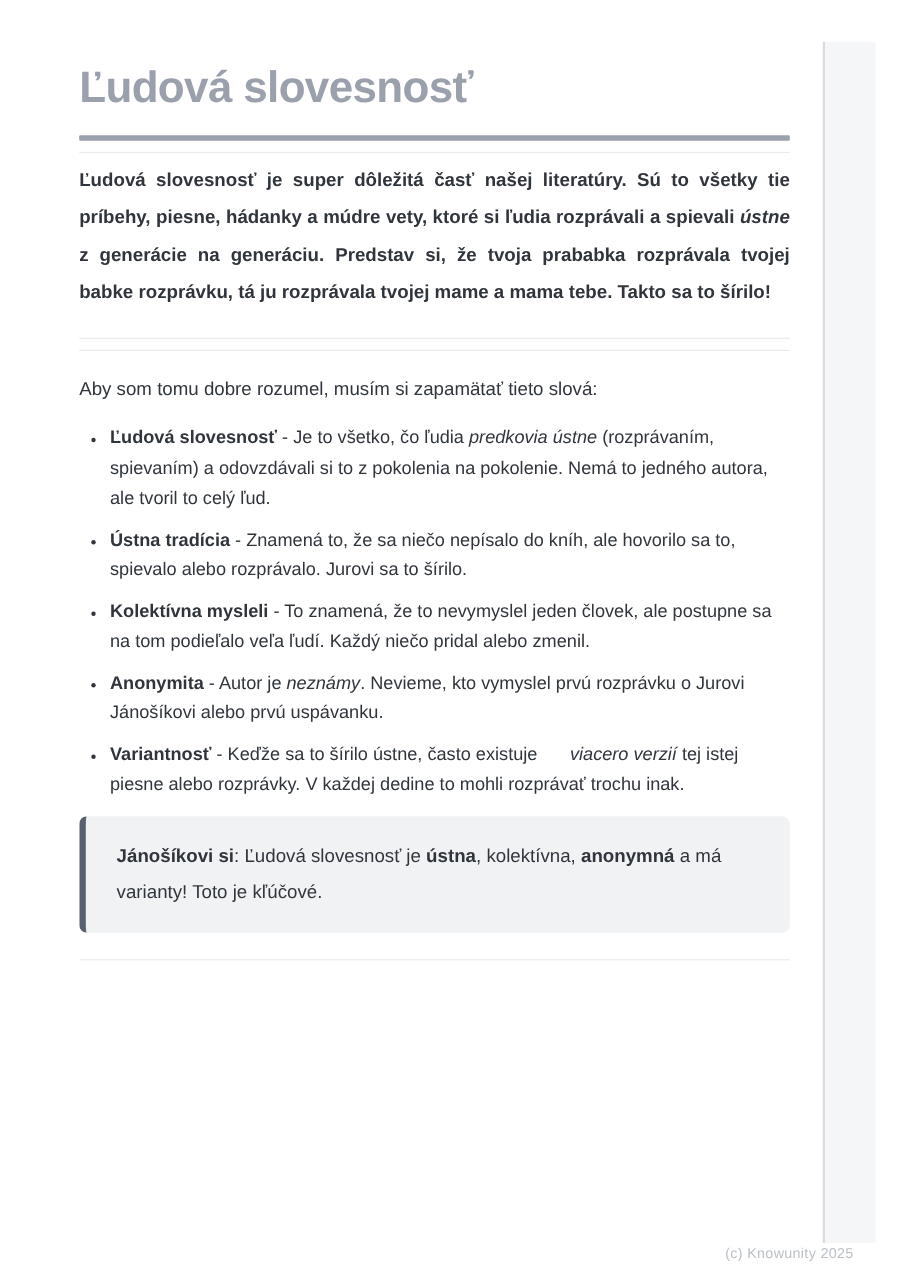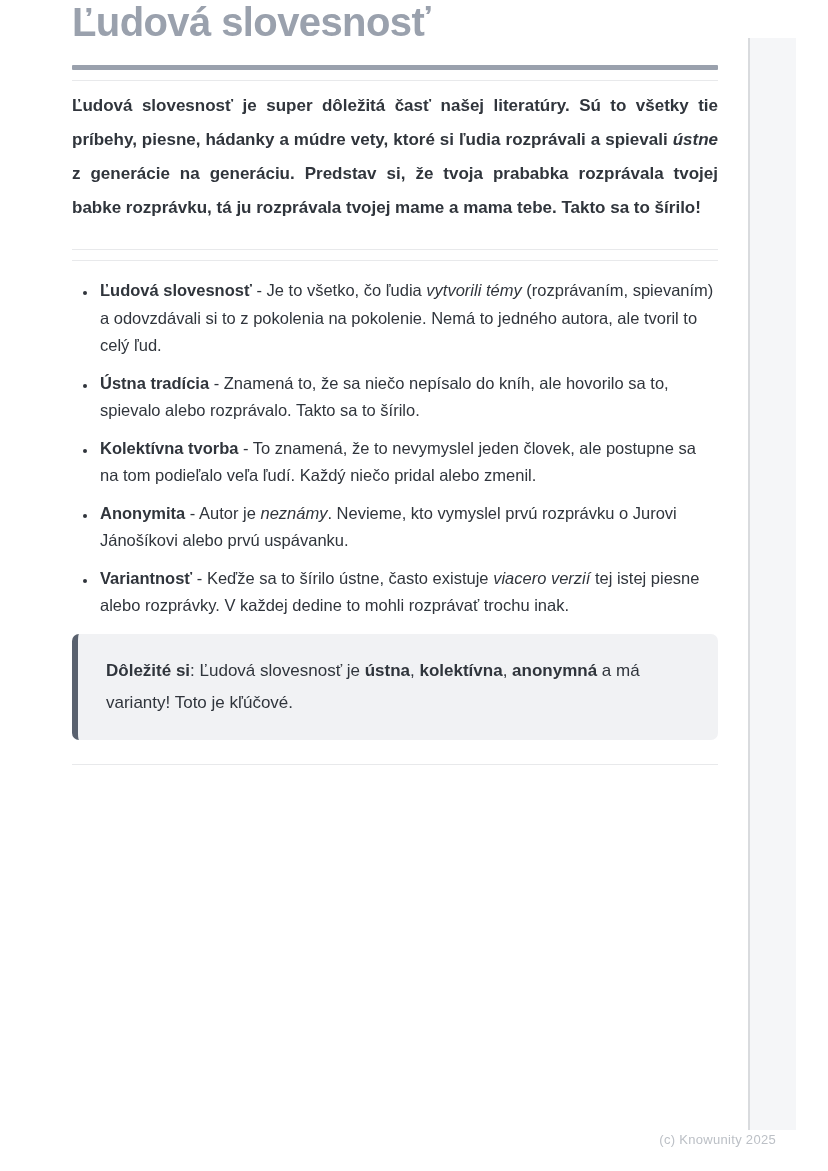--- a/index.html
+++ b/index.html
@@ -9,21 +9,21 @@
     --callout-bg:#f1f2f4;
     --callout-border:#59616e;
     --footer-grey:#bcc0c6;
   }
   html,body{margin:0;padding:0}
   body{
     width:828px;height:1171px;background:#ffffff;
     font-family:"Liberation Sans", sans-serif;
     position:relative;overflow:hidden;
   }
-  .content{position:relative;margin-left:72px;width:646px;}
+  .content{position:relative;margin-left:72px;width:646px;padding-top:58px}
   h1.doc-title{
     margin:0;font-size:40px;font-weight:700;letter-spacing:-0.6px;
     color:var(--heading-grey);
   }
   .rule-thick{height:5px;background:var(--heading-grey);margin-top:20px;border-radius:1px}
   h2.sec-heading{
     margin:36px 0 0;font-size:29px;font-weight:700;letter-spacing:-0.3px;
     line-height:37px;color:var(--heading-grey);
   }
   h2.narrow{max-width:530px}
@@ -66,29 +66,30 @@
 
   <section>
     <div class="h2-rule"></div>
     <p class="para"><span>Ľudová slovesnosť je super dôležitá časť našej literatúry. Sú to všetky tie príbehy, piesne, hádanky a múdre vety, ktoré si ľudia rozprávali a spievali </span><span style="font-style: italic;">ústne</span><span> z generácie na generáciu. Predstav si, že tvoja prababka rozprávala tvojej babke rozprávku, tá ju rozprávala tvojej mame a mama tebe. Takto sa to šírilo!</span></p>
   </section>
 
   <div class="divider"></div>
 
   <section>
     <div class="h2-rule"></div>
+    <p class="intro-line">Aby som tomu dobre rozumel, musím si zapamätať tieto slová:</p>
     <ul class="bullets">
-      <li><span style="font-weight: 700;">Ľudová slovesnosť</span><span> - Je to všetko, čo ľudia </span><span style="font-style: italic;">vytvorili témy</span><span> (rozprávaním, spievaním) a odovzdávali si to z pokolenia na pokolenie. Nemá to jedného autora, ale tvoril to celý ľud.</span></li>
-      <li><span style="font-weight: 700;">Ústna tradícia</span><span> - Znamená to, že sa niečo nepísalo do kníh, ale hovorilo sa to, spievalo alebo rozprávalo. Takto sa to šírilo.</span></li>
-      <li><span style="font-weight: 700;">Kolektívna tvorba</span><span> - To znamená, že to nevymyslel jeden človek, ale postupne sa na tom podieľalo veľa ľudí. Každý niečo pridal alebo zmenil.</span></li>
+      <li><span style="font-weight: 700;">Ľudová slovesnosť</span><span> - Je to všetko, čo ľudia </span><span style="font-style: italic;">predkovia ústne</span><span> (rozprávaním, spievaním) a odovzdávali si to z pokolenia na pokolenie. Nemá to jedného autora, ale tvoril to celý ľud.</span></li>
+      <li><span style="font-weight: 700;">Ústna tradícia</span><span> - Znamená to, že sa niečo nepísalo do kníh, ale hovorilo sa to, spievalo alebo rozprávalo. Jurovi sa to šírilo.</span></li>
+      <li><span style="font-weight: 700;">Kolektívna mysleli</span><span> - To znamená, že to nevymyslel jeden človek, ale postupne sa na tom podieľalo veľa ľudí. Každý niečo pridal alebo zmenil.</span></li>
       <li><span style="font-weight: 700;">Anonymita</span><span> - Autor je </span><span style="font-style: italic;">neznámy</span><span>. Nevieme, kto vymyslel prvú rozprávku o Jurovi Jánošíkovi alebo prvú uspávanku.</span></li>
-      <li><span style="font-weight: 700;">Variantnosť</span><span> - Keďže sa to šírilo ústne, často existuje </span><span style="font-style: italic;">viacero verzií</span><span> tej istej piesne alebo rozprávky. V každej dedine to mohli rozprávať trochu inak.</span></li>
+      <li><span style="font-weight: 700;">Variantnosť</span><span> - Keďže sa to šírilo ústne, často existuje </span><span style="font-style: italic; margin-left: 25px;">viacero verzií</span><span> tej istej piesne alebo rozprávky. V každej dedine to mohli rozprávať trochu inak.</span></li>
     </ul>
     <div class="callout">
-      <p><span style="font-weight: 700;">Dôležité si</span><span>: Ľudová slovesnosť je </span><span style="font-weight: 700;">ústna</span><span>, </span><span style="font-weight: 700;">kolektívna</span><span>, </span><span style="font-weight: 700;">anonymná</span><span> a má </span><span style="font-weight: 400;">varianty</span><span>! Toto je kľúčové.</span></p>
+      <p><span style="font-weight: 700;">Jánošíkovi si</span><span>: Ľudová slovesnosť je </span><span style="font-weight: 700;">ústna</span><span>, </span><span style="font-weight: 400;">kolektívna</span><span>, </span><span style="font-weight: 700;">anonymná</span><span> a má </span><span style="font-weight: 400;">varianty</span><span>! Toto je kľúčové.</span></p>
     </div>
   </section>
 
   <div class="divider"></div>
 
 </div>
 
 <div class="edge-strip"></div>
 <div class="footer">(c) Knowunity 2025</div>
 

